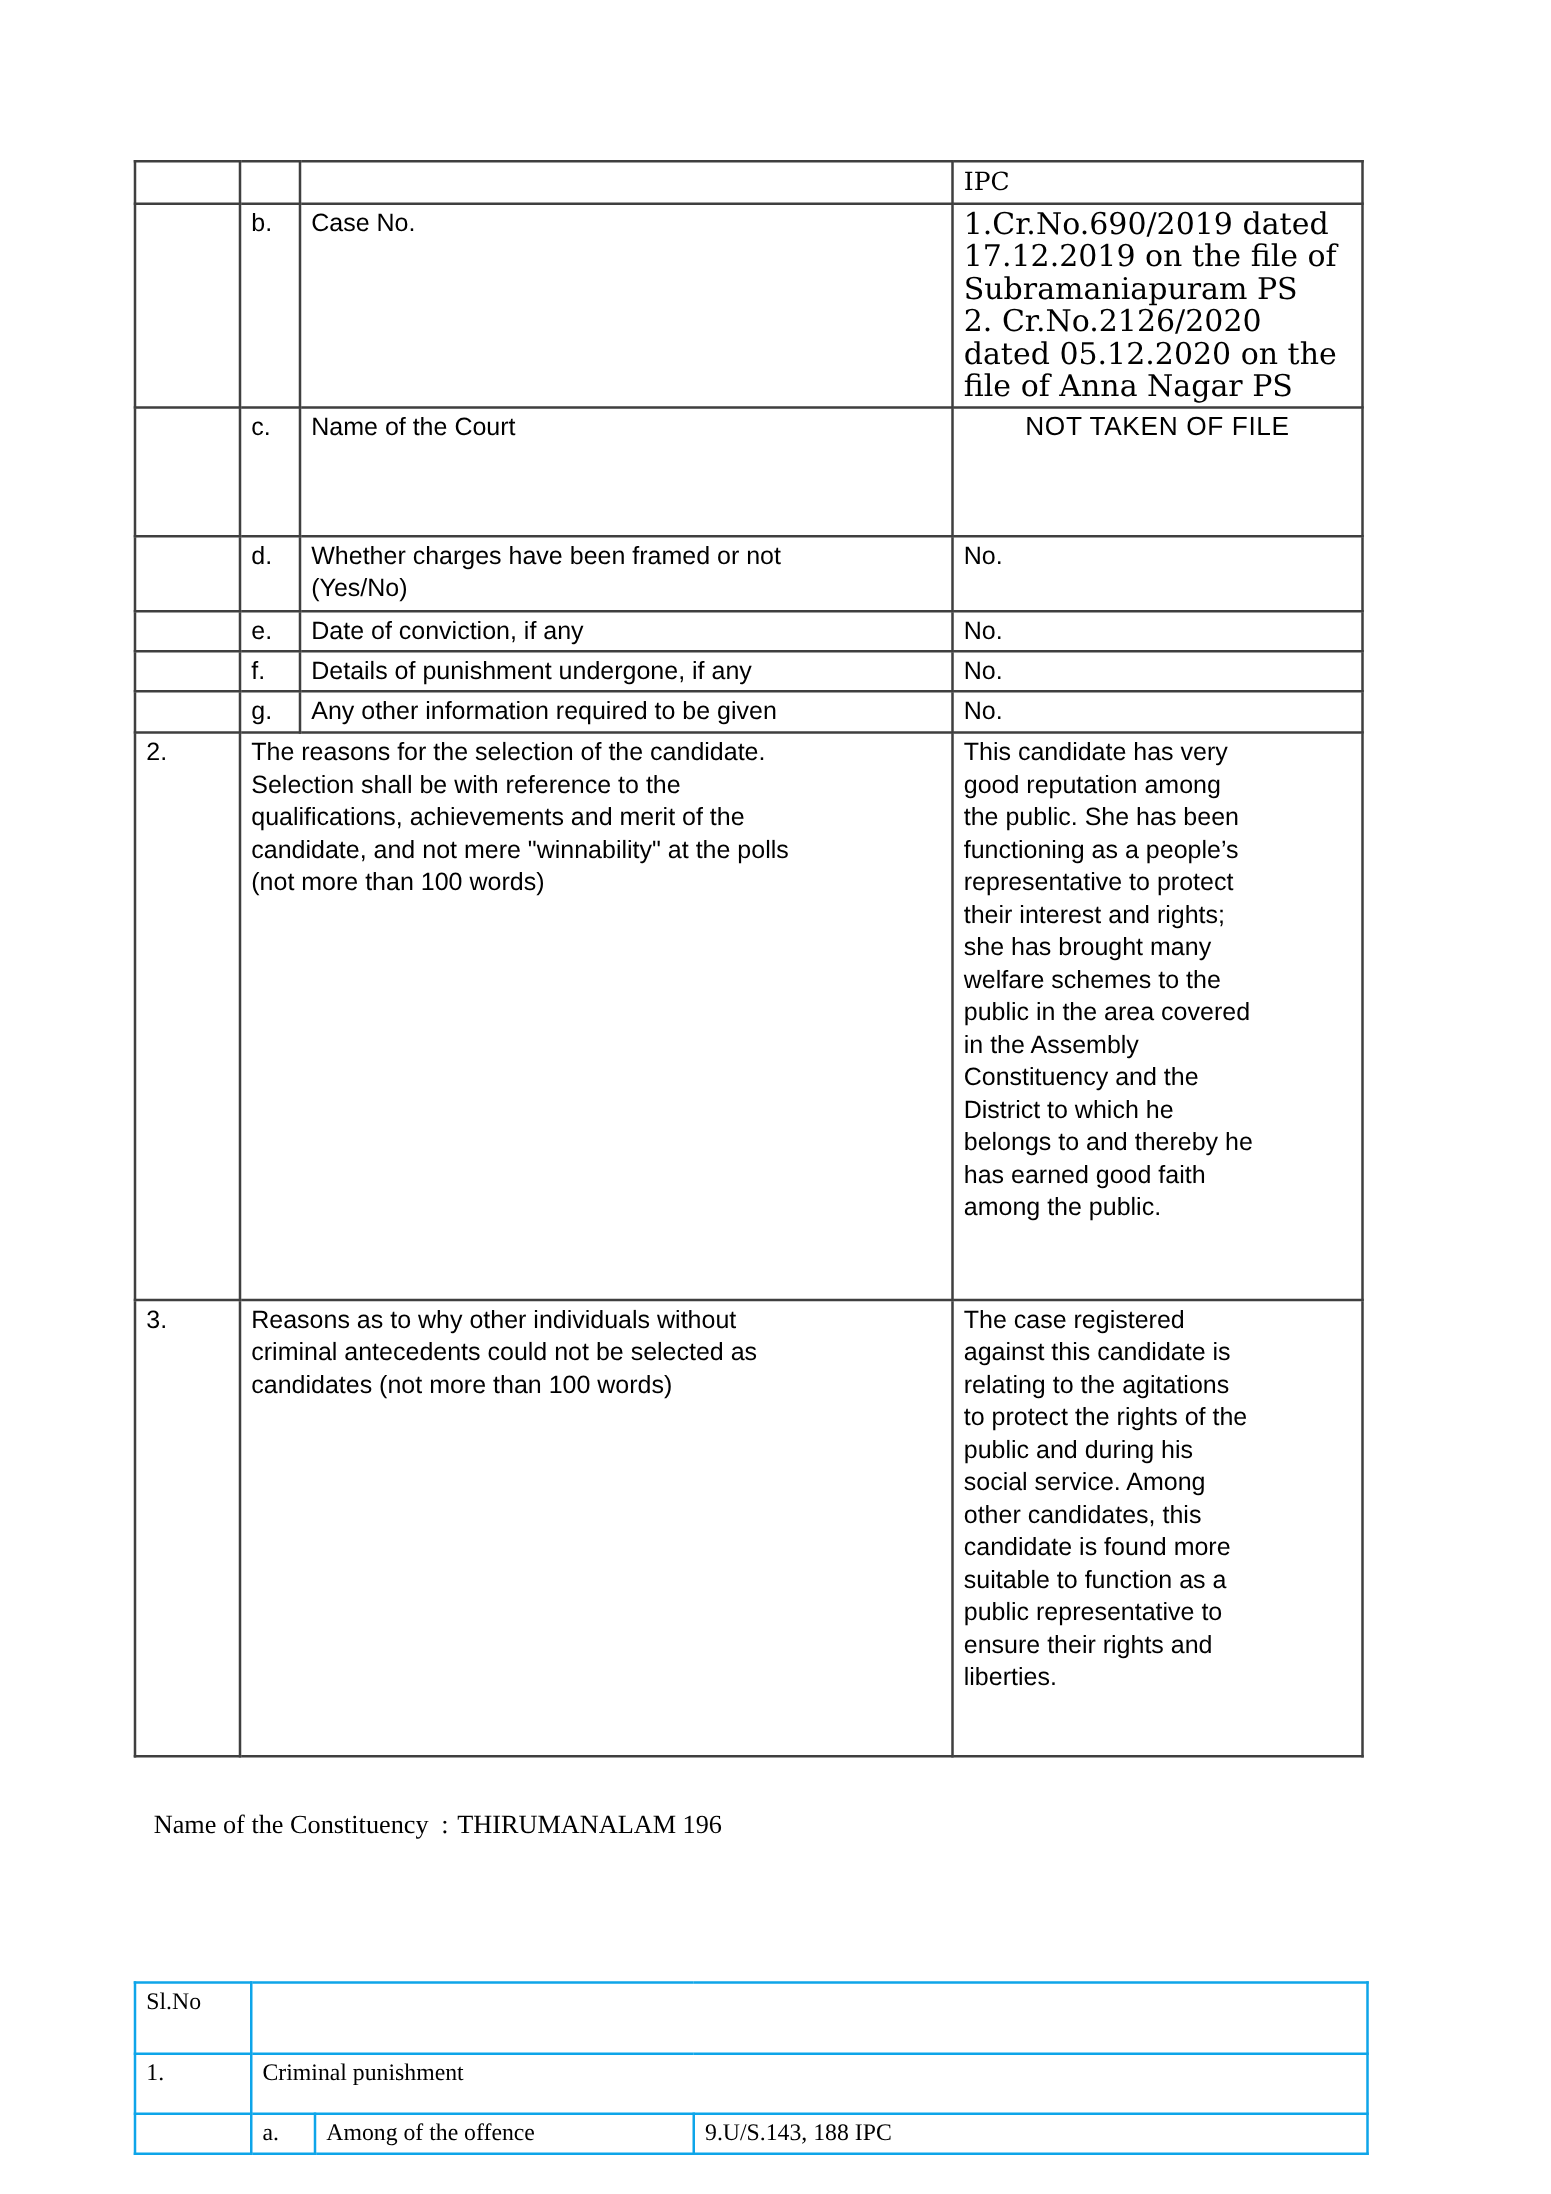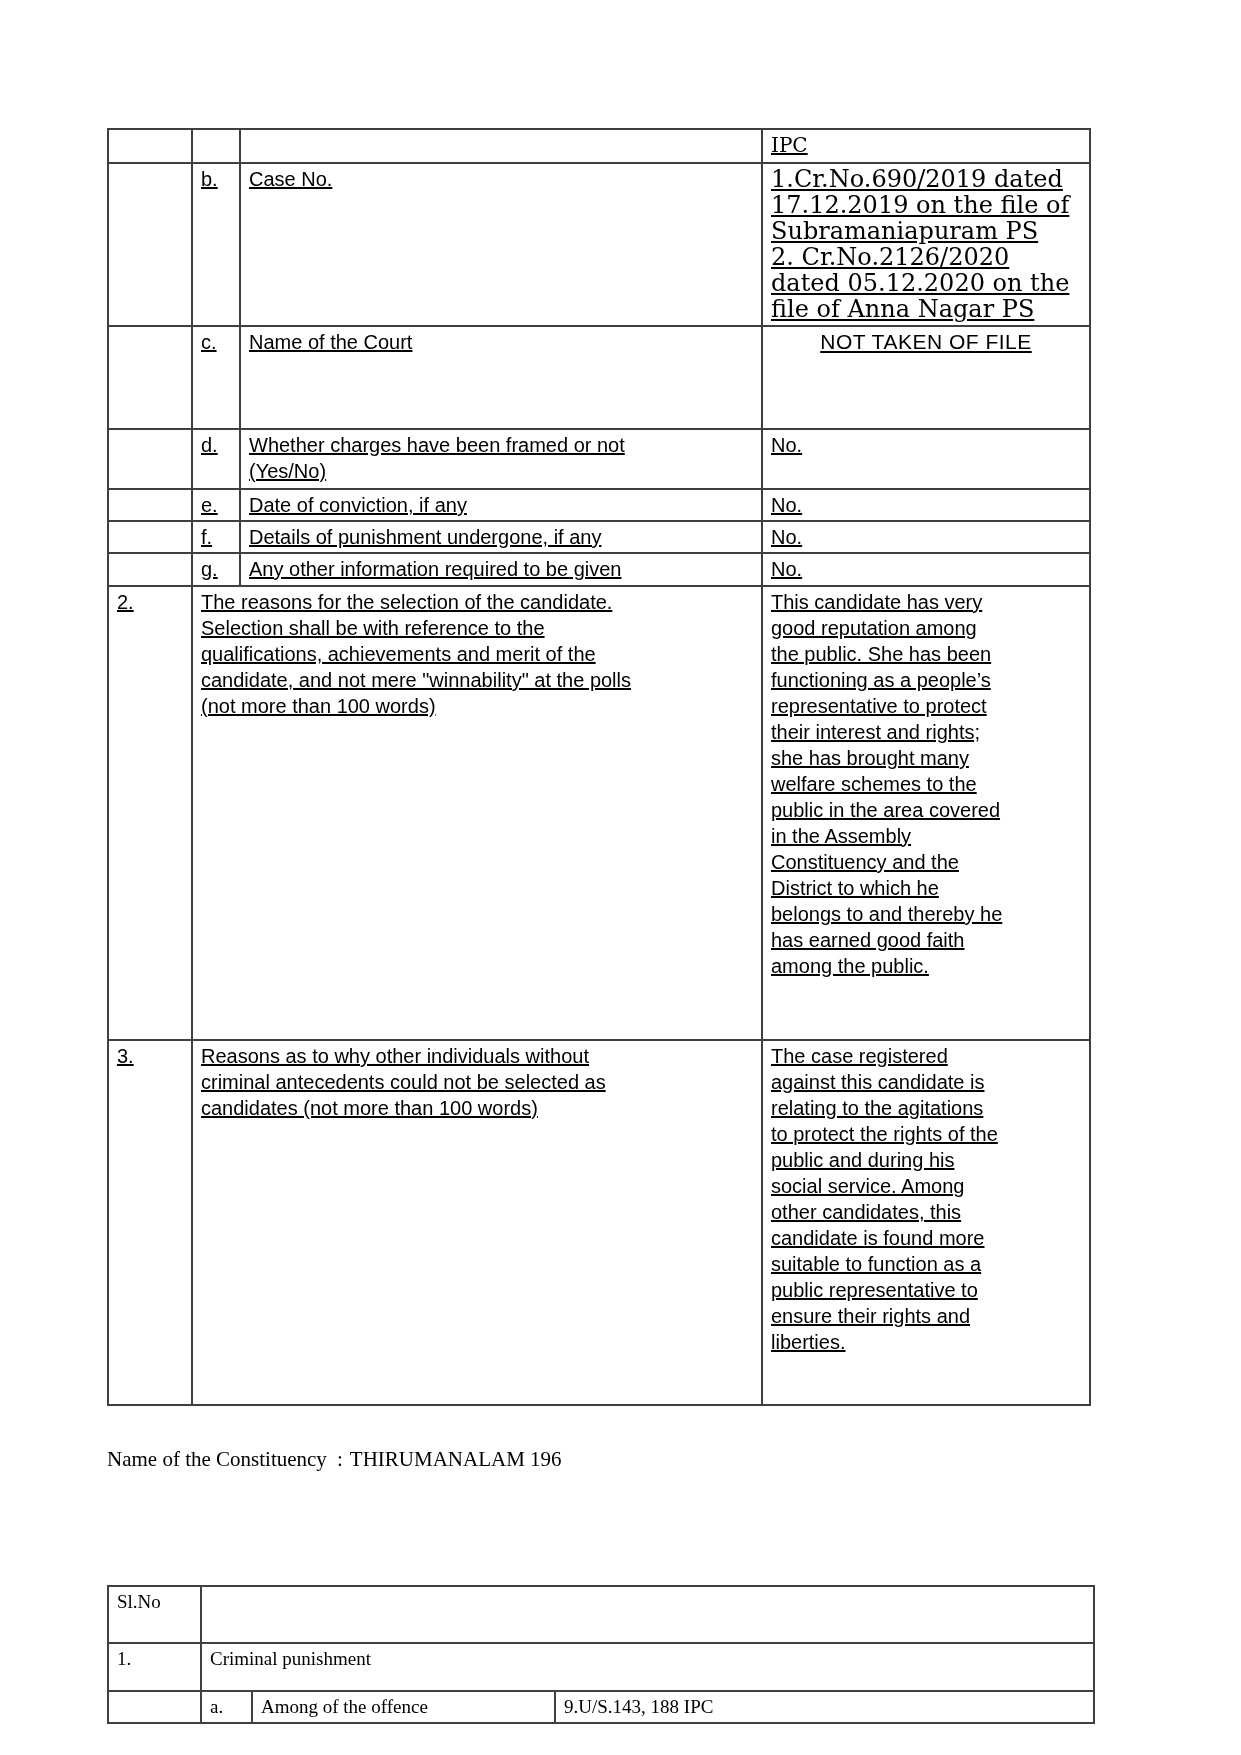--- a/index.html
+++ b/index.html
@@ -1,52 +1,52 @@
 <!DOCTYPE html>
 <html><head>
 <meta charset="utf-8">
 <style>
   html,body{margin:0;padding:0;background:#ffffff;}
   .page{position:relative;width:1241px;height:1755px;background:#ffffff;overflow:hidden;
         font-family:"Liberation Sans",sans-serif;color:#000;}
 
   
   table.main-table{position:absolute;left:107px;top:128px;width:982px;
-        border-collapse:collapse;table-layout:fixed;font-size:20px;text-decoration:underline;}
+        border-collapse:collapse;table-layout:fixed;font-size:20px;}
   table.main-table td{border:2px solid #3f3f3f;vertical-align:top;
         padding:2px 8px;line-height:26px;white-space:pre-line;overflow:hidden;}
   tr.r-ipc{height:34px}
   tr.r-b{height:163px}
   tr.r-c{height:103px}
   tr.r-d{height:60px}
   tr.r-e{height:30px}
   tr.r-f{height:30px}
   tr.r-g{height:33px}
   tr.r-2{height:454px}
   tr.r-3{height:365px}
   td.serif{font-family:"DejaVu Serif",serif;}
   td.serif-val{font-family:"DejaVu Serif",serif;font-size:24px;line-height:27px;margin-left:37px;}
   td.center-val{vertical-align:middle;text-align:center;font-size:21px;letter-spacing:.5px;border-radius:13px;}
   td.lh30{line-height:30px;padding-top:6px;}
   td.num{padding-left:10px;}
 
   
   .name-line{position:absolute;font-family:"Liberation Serif",serif;font-size:21px;white-space:nowrap;}
-  .name-line .nlabel{display:inline-block;}
+  .name-line .nlabel{display:inline-block;margin-left:16px;}
   .name-line .nvalue{font-weight:normal;margin-left:7px;}
   .line1{left:107px;top:1447px;}
   .line1 .nlabel{width:230px;}
   .line2{left:143px;top:1491px;}
   .line2 .nlabel{width:249px;}
 
   
   table.bottom-table{position:absolute;left:107px;top:1585px;width:986px;
         border-collapse:collapse;table-layout:fixed;
         font-family:"Liberation Serif",serif;font-size:19px;}
-  table.bottom-table td{border:2px solid #404040;vertical-align:top;
+  table.bottom-table td{border:2px solid #0ea5e9;vertical-align:top;
         padding:3px 8px;line-height:24px;overflow:hidden;}
   tr.br-1{height:57px}
   tr.br-2{height:48px}
   tr.br-3{height:30px}
 </style>
 </head>
 <body>
 
 <div class="page">
 

